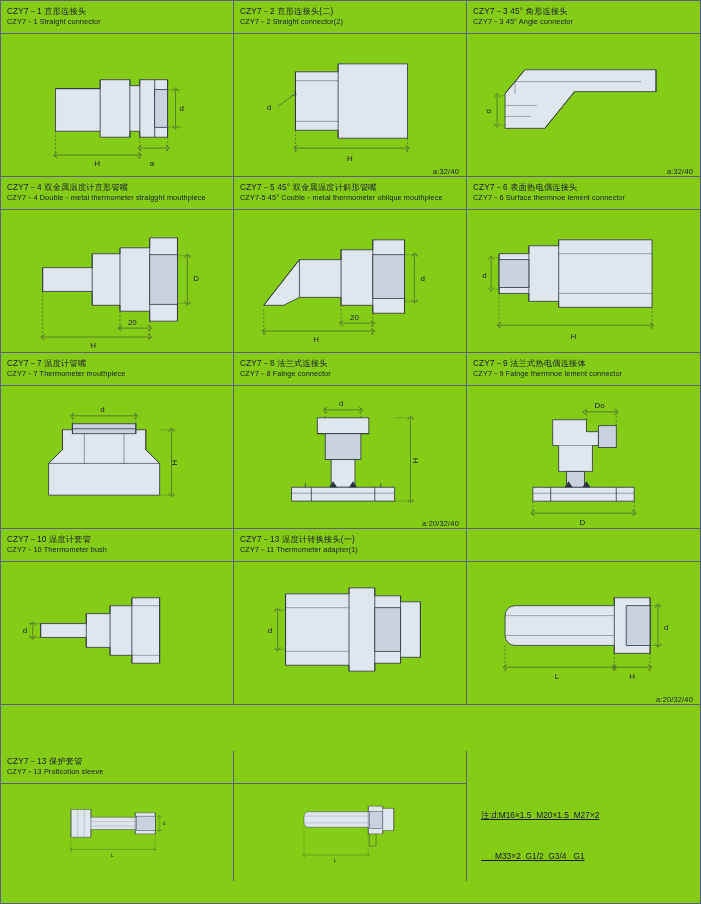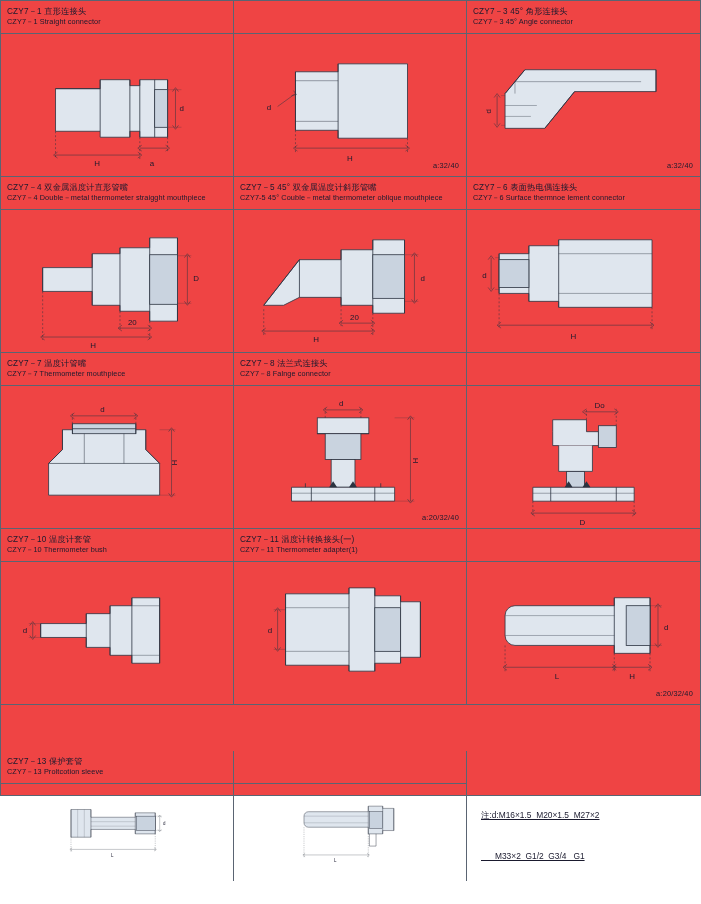--- a/index.html
+++ b/index.html
@@ -9,24 +9,24 @@
   }
   body {
     width: 701px;
     height: 904px;
     font-family: "Liberation Sans", sans-serif;
     color: #1a1a2e;
   }
   #sheet {
     position: relative;
     width: 701px;
-    height: 796px;
+    height: 904px;
     box-sizing: border-box;
     border: 1px solid #5a6472;
-    background: #ef4444;
+    background: #84cc16;
   }
   .grid {
     display: grid;
     grid-template-columns: 1fr 1fr 1fr;
     grid-template-rows: repeat(5, 176px) 1fr;
     width: 100%;
     height: 100%;
     box-sizing: border-box;
   }
   .cell {
@@ -63,21 +63,21 @@
     position: absolute;
     left: 0;
     top: 33px;
     right: 0;
     bottom: 0;
   }
   .art svg { display: block; width: 100%; height: 100%; }
   .note {
     position: absolute;
     right: 7px;
-    bottom: 6px;
+    bottom: 0;
     font-size: 7.4px;
     letter-spacing: .2px;
   }
   .legend {
     position: absolute;
     left: 14px;
     top: 30px;
     font-size: 8.4px;
     line-height: 1.65;
     white-space: pre;
@@ -117,20 +117,24 @@
             <text x="180" y="78">d</text>
             <text x="94" y="133">H</text>
             <text x="150" y="133">a</text>
           </g>
         </svg>
       </div>
       <div class="note"></div>
     </div>
 
     <div class="cell">
+      <div class="cell-head">
+        <div class="cn">CZY7－2 直形连接头(二)</div>
+        <div class="en">CZY7－2 Straight connector(2)</div>
+      </div>
       <div class="head-rule"></div>
       <div class="art">
         <svg viewBox="0 0 234 143" preserveAspectRatio="xMidYMid meet">
           <g fill="none" stroke="#2b3340" stroke-width="0.8">
             <path d="M62 38 L105 38 L105 30 L175 30 L175 105 L105 105 L105 97 L62 97 Z" fill="#dfe6ee"></path>
             <path d="M62 38 L62 97 M105 30 L105 105"></path>
             <path d="M62 47 L105 47 M62 88 L105 88" opacity="0.55"></path>
             <path d="M62 38 L48 55 M62 97 L48 80" opacity="0"></path>
           </g>
           <g stroke="#2b3340" stroke-width="0.5" fill="none">
@@ -329,20 +333,24 @@
           <g font-size="8" fill="#1a1a2e" font-family="'Liberation Sans',sans-serif">
             <text x="106" y="20">d</text>
             <text x="186" y="78" transform="rotate(-90 186 78)">H</text>
           </g>
         </svg>
       </div>
       <div class="note">a:20/32/40</div>
     </div>
 
     <div class="cell nor">
+      <div class="cell-head">
+        <div class="cn">CZY7－9 法兰式热电偶连接体</div>
+        <div class="en">CZY7－9 Falnge thermnoe lement connector</div>
+      </div>
       <div class="head-rule"></div>
       <div class="art">
         <svg viewBox="0 0 234 143" preserveAspectRatio="xMidYMid meet">
           <g fill="none" stroke="#2b3340" stroke-width="0.8">
             <path d="M86 46 L86 34 L120 34 L120 46 L132 46 L132 60 L86 60 Z" fill="#dfe6ee"></path>
             <rect x="132" y="40" width="18" height="22" fill="#c9d3df"></rect>
             <path d="M92 60 L92 86 L126 86 L126 60" fill="#dfe6ee"></path>
             <rect x="100" y="86" width="18" height="16" fill="#c9d3df"></rect>
             <path d="M66 102 L168 102 L168 116 L66 116 Z" fill="#dfe6ee"></path>
             <path d="M66 108 L168 108" opacity="0.5"></path>
@@ -388,21 +396,21 @@
           <g font-size="8" fill="#1a1a2e" font-family="'Liberation Sans',sans-serif">
             <text x="22" y="72">d</text>
           </g>
         </svg>
       </div>
       <div class="note"></div>
     </div>
 
     <div class="cell">
       <div class="cell-head">
-        <div class="cn">CZY7－11 温度计转换接头(一)</div>
+        <div class="cn">CZY7－13 温度计转换接头(一)</div>
         <div class="en">CZY7－11 Thermometer adapter(1)</div>
       </div>
       <div class="head-rule"></div>
       <div class="art">
         <svg viewBox="0 0 234 143" preserveAspectRatio="xMidYMid meet">
           <g fill="none" stroke="#2b3340" stroke-width="0.8">
             <path d="M52 32 L116 32 L116 26 L142 26 L142 34 L168 34 L168 40 L188 40 L188 96 L168 96 L168 102 L142 102 L142 110 L116 110 L116 104 L52 104 Z" fill="#dfe6ee"></path>
             <path d="M116 26 L116 110 M142 26 L142 110 M168 34 L168 102 M188 40 L188 96 M52 32 L52 104"></path>
             <rect x="142" y="46" width="26" height="44" fill="#c9d3df"></rect>
             <path d="M52 46 L116 46 M52 90 L116 90" opacity="0.5"></path>

